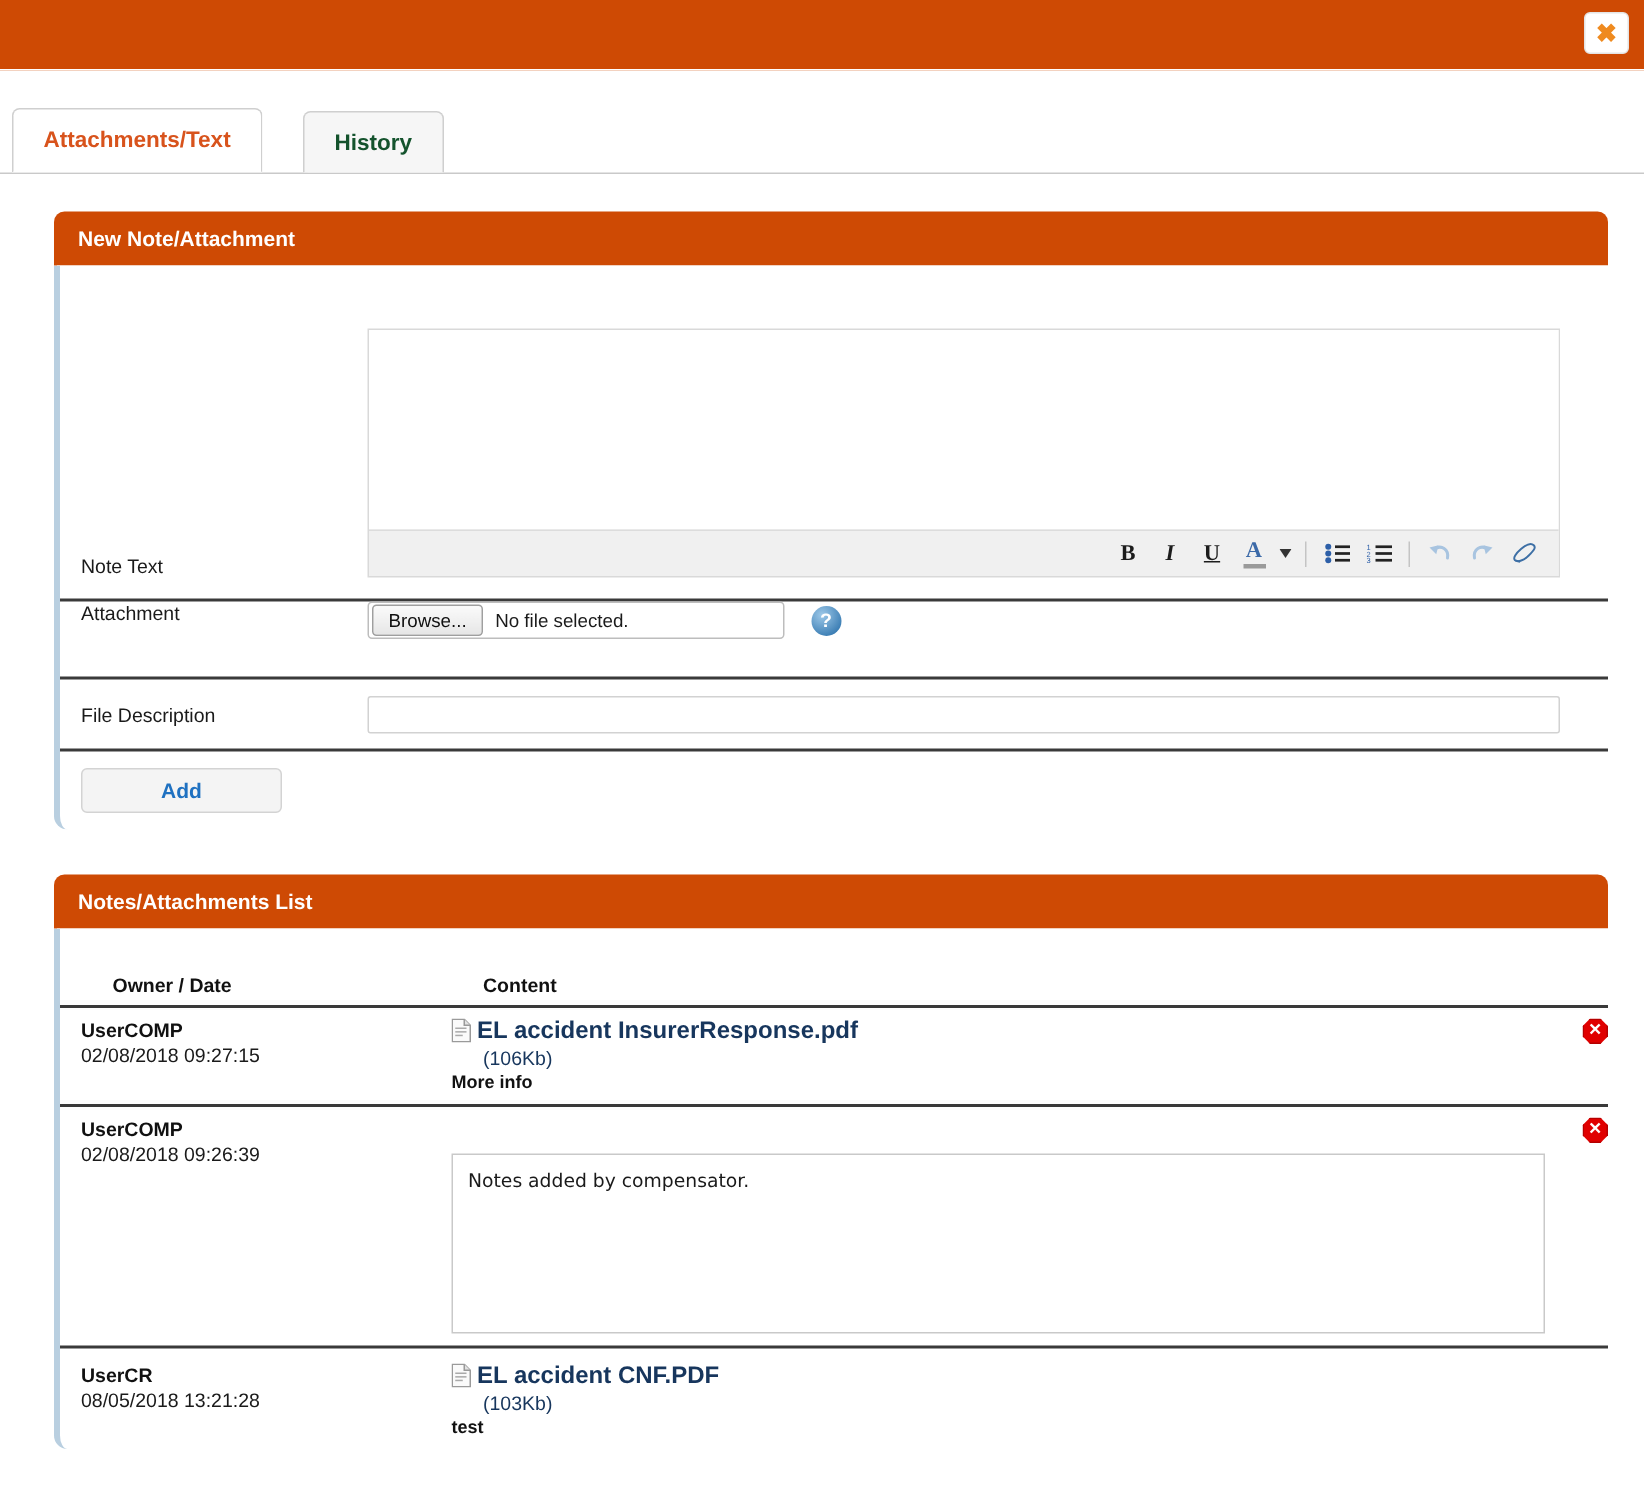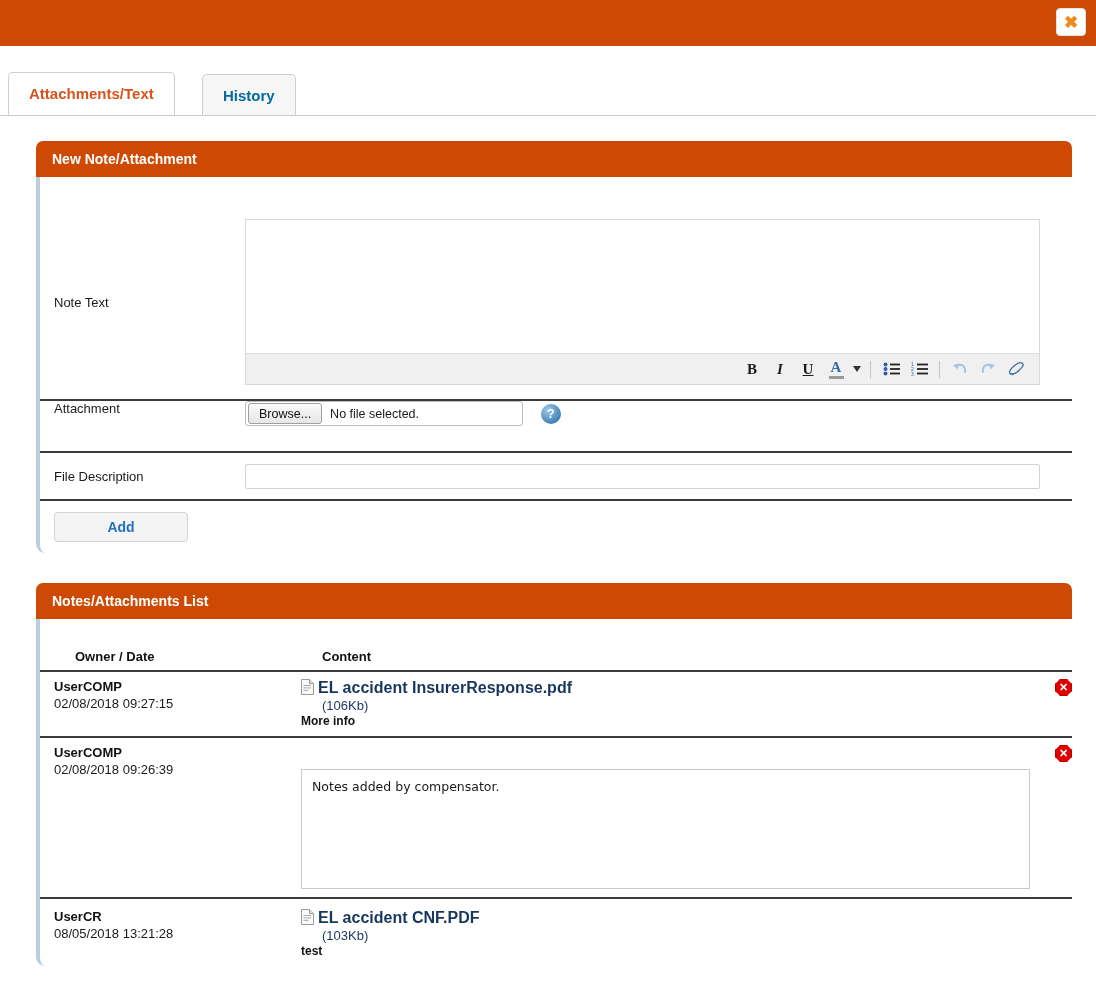--- a/index.html
+++ b/index.html
@@ -77,21 +77,21 @@
     left: 8px;
     background: #ffffff;
     color: #d8531c;
     height: 43px;
     border-bottom: 1px solid #ffffff;
     z-index: 3;
   }
   .tab.inactive {
     left: 202px;
     background: #f6f6f6;
-    color: #0369a1;
+    color: #14532d;
     z-index: 2;
   }
 
   
   .panel {
     position: absolute;
     left: 36px;
     width: 1036px;
   }
   .panel-header {
@@ -110,21 +110,21 @@
     position: relative;
     border-left: 4px solid #b9cfe0;
     border-radius: 0 0 0 9px;
     box-sizing: border-box;
     background: #ffffff;
   }
 
   
   .form-row {
     display: flex;
-    align-items: center;
+    align-items: flex-end;
     border-bottom: 2px solid #3a3a3a;
     padding: 0;
     box-sizing: border-box;
   }
   .form-label {
     width: 205px;
     flex: 0 0 205px;
     font-size: 13px;
     color: #1a1a1a;
     padding-top: 10px;

